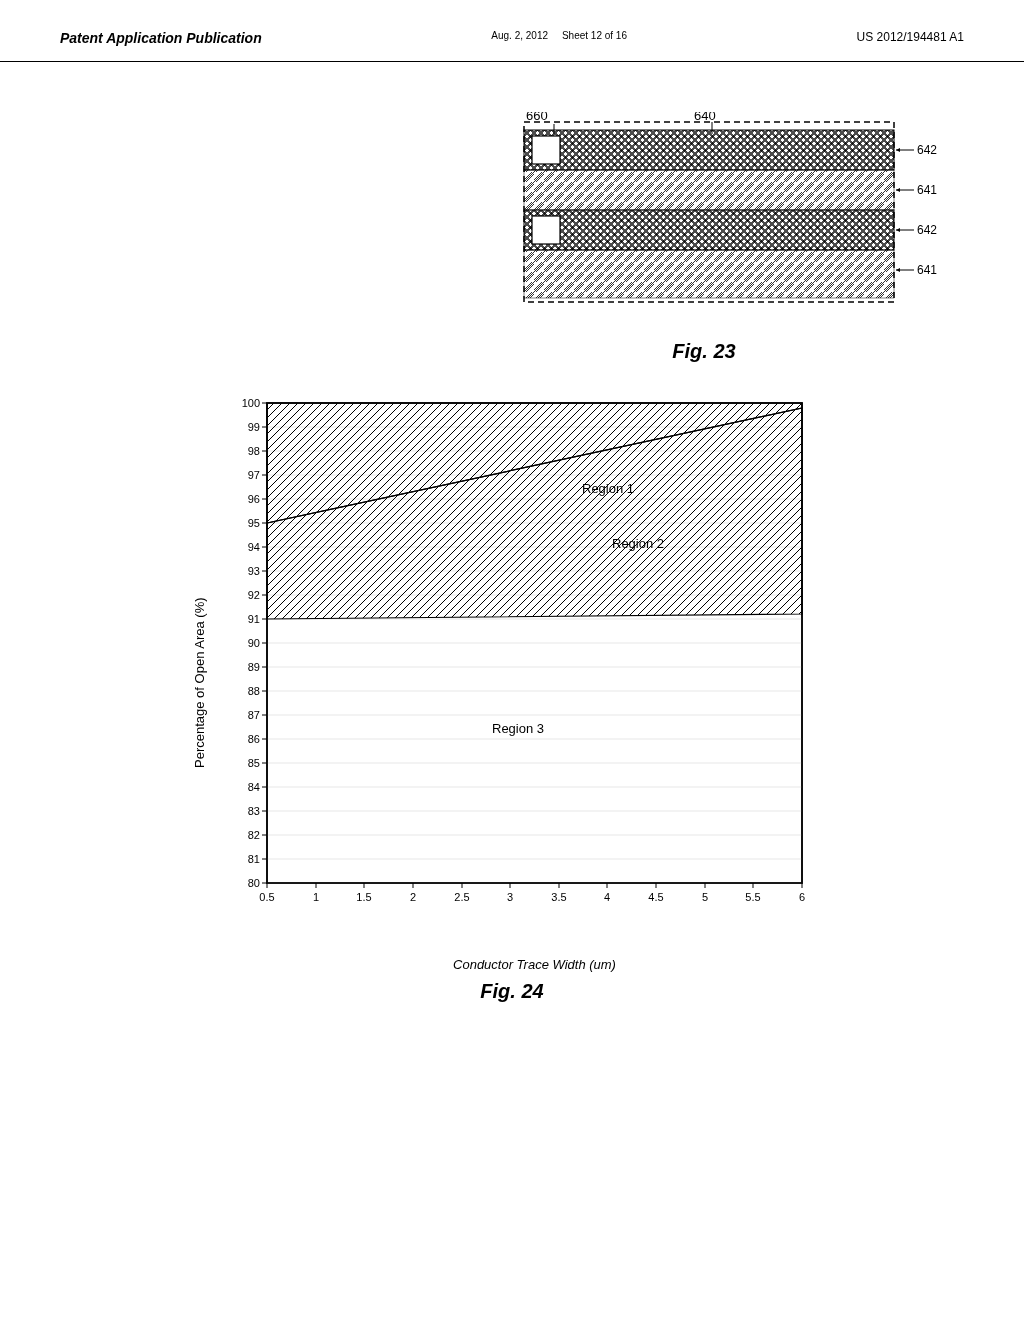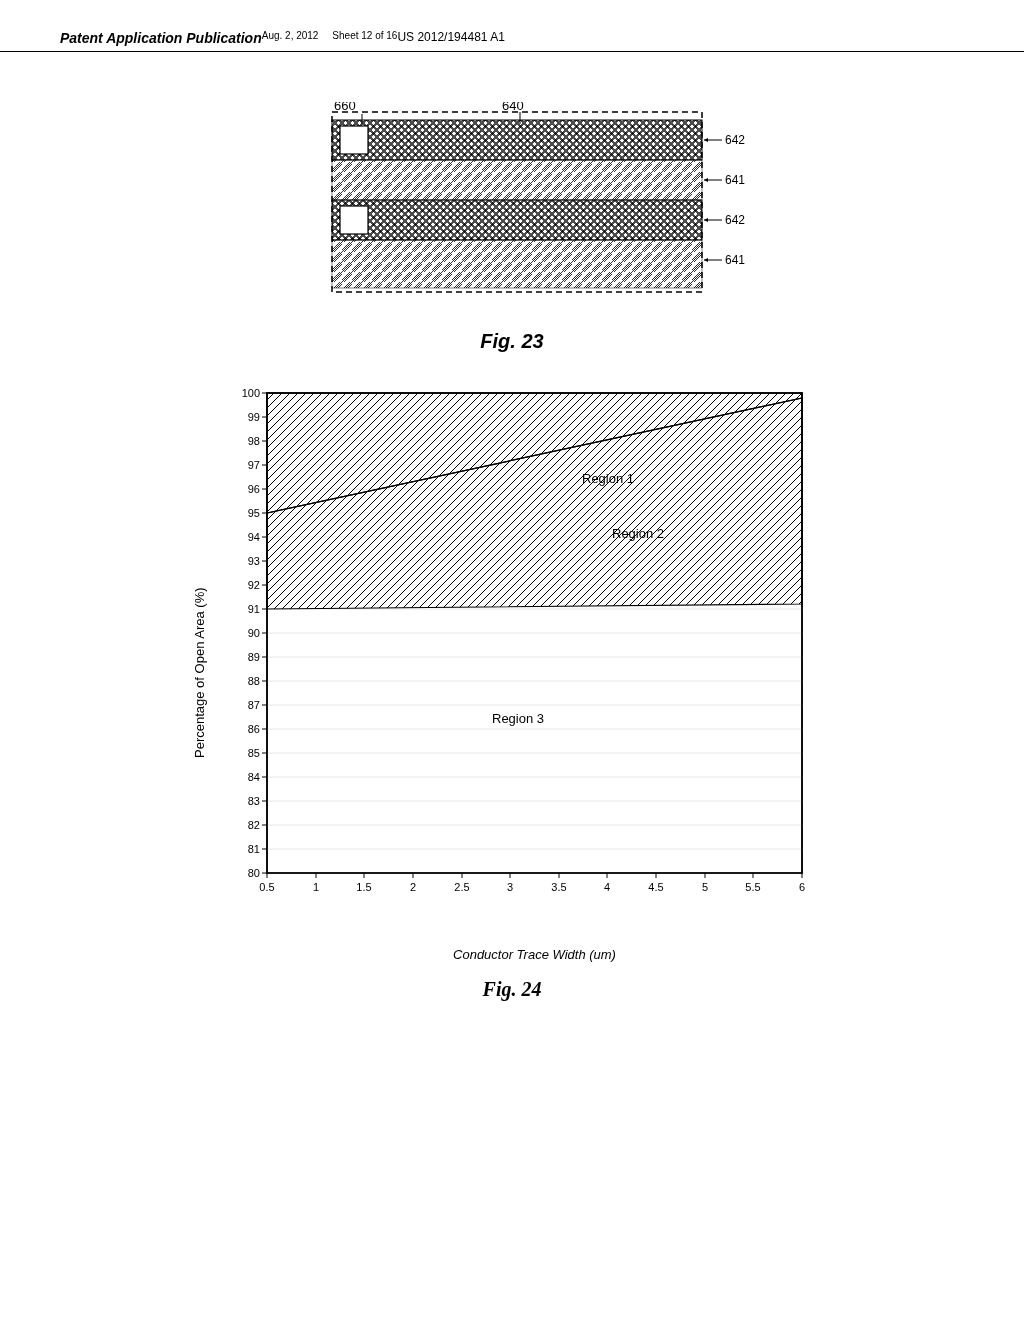--- a/index.html
+++ b/index.html
@@ -8,23 +8,23 @@
       font-family: Arial, sans-serif;
       width: 1024px;
       min-height: 1320px;
       position: relative;
       overflow-x: hidden;
     }
 
     
     .header {
       display: flex;
-      justify-content: flex-start;
+      justify-content: space-between;
       align-items: flex-start;
-      padding: 28px 60px 2px 60px;
+      padding: 28px 60px 12px 60px;
       border-bottom: 1px solid #000;
     }
     .header-left {
       font-size: 14px;
       font-style: italic;
       font-weight: bold;
       line-height: 1.5;
     }
     .header-center {
       font-size: 10px;
@@ -35,21 +35,21 @@
       font-size: 12px;
       line-height: 1.5;
       text-align: right;
     }
 
     
     .content {
       padding: 30px 80px 30px 80px;
       display: flex;
       flex-direction: column;
-      align-items: center;
+      align-items: flex-end;
     }
 
     
     .fig23-container {
       margin-top: 20px;
       display: flex;
       flex-direction: column;
       align-items: center;
     }
     .fig23-diagram {
@@ -90,23 +90,22 @@
     .chart-area {
       position: relative;
     }
     .chart-svg {
       display: block;
     }
     .fig24-caption {
       font-size: 20px;
       font-style: italic;
       font-weight: bold;
-      margin-top: 16px;
+      margin-top: 8px;
       text-align: center;
-      font-family: Liberation Serif, serif;
     }
     .x-axis-label {
       font-size: 13px;
       text-align: center;
       margin-top: 4px;
       font-style: italic;
     }
   </style>
 </head>
 <body>

